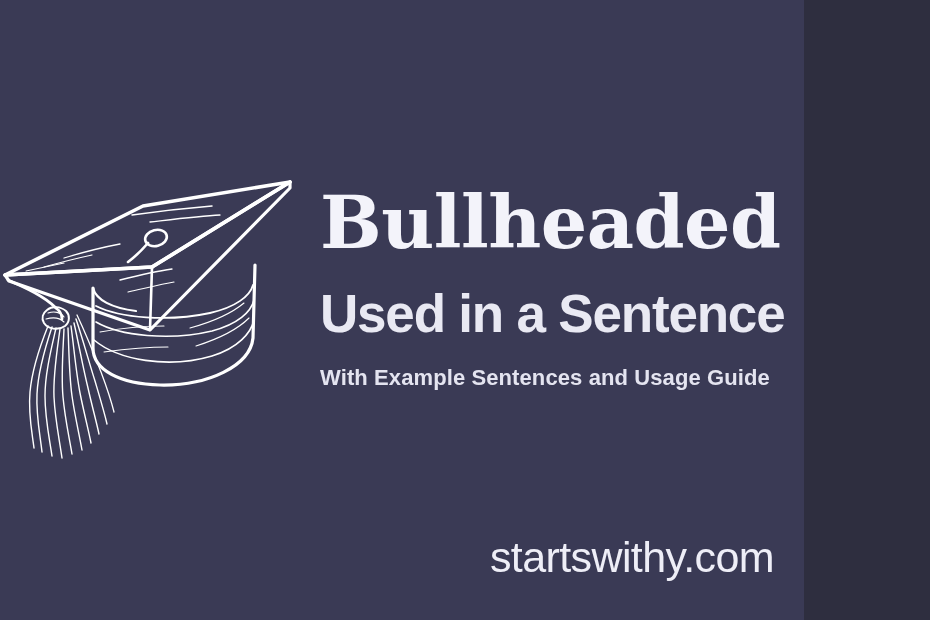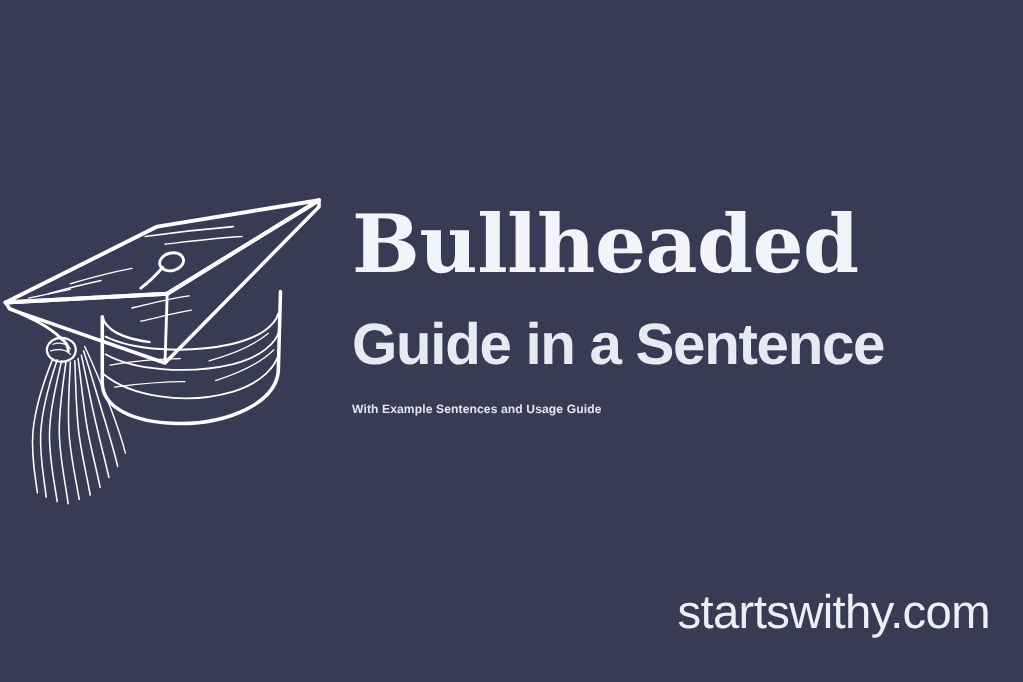--- a/index.html
+++ b/index.html
@@ -3,21 +3,21 @@
 <meta charset="utf-8">
 <style>
   html, body {
     margin: 0;
     padding: 0;
     background: #2e2e3f;
   }
 
   #card {
     position: relative;
-    width: 930px;
+    width: 804px;
     height: 620px;
     background: #3a3a55;
     overflow: hidden;
     font-family: "Liberation Sans", sans-serif;
   }
 
   
   #cap-illustration {
     position: absolute;
     left: 0px;
@@ -59,21 +59,21 @@
     letter-spacing: -1.2px;
     color: #e9e9f3;
     margin: 0;
     padding-top: 28px;
     white-space: nowrap;
   }
 
   #tagline {
     font-family: "Liberation Sans", sans-serif;
     font-weight: 700;
-    font-size: 11px;
+    font-size: 22px;
     line-height: 1.0;
     letter-spacing: 0.1px;
     color: #e4e4f0;
     margin: 0;
     padding-top: 27px;
     white-space: nowrap;
   }
 
   
   #site-domain {
@@ -142,19 +142,19 @@
       <path d="M68 158 C69 180 69 204 72 226 C75 247 79 263 82 280" stroke-width="1.4"></path>
       <path d="M71 156 C74 178 76 202 80 223 C84 243 88 258 91 273" stroke-width="1.4"></path>
       <path d="M74 153 C79 175 83 198 88 218 C92 236 96 250 99 264" stroke-width="1.4"></path>
       <path d="M76 149 C83 170 89 192 95 211 C100 228 104 241 107 254" stroke-width="1.4"></path>
       <path d="M77 145 C86 164 94 184 101 202 C107 218 111 230 114 242" stroke-width="1.3"></path>
     </svg>
   </div>
 
   <div id="text-block">
     <h1 id="word-title">Bullheaded</h1>
-    <h2 id="headline">Guide in a Sentence</h2>
+    <h2 id="headline">Used in a Sentence</h2>
     <p id="tagline">With Example Sentences and Usage Guide</p>
   </div>
 
   <div id="site-domain">startswithy.com</div>
 
 </div>
 
 </body></html>

